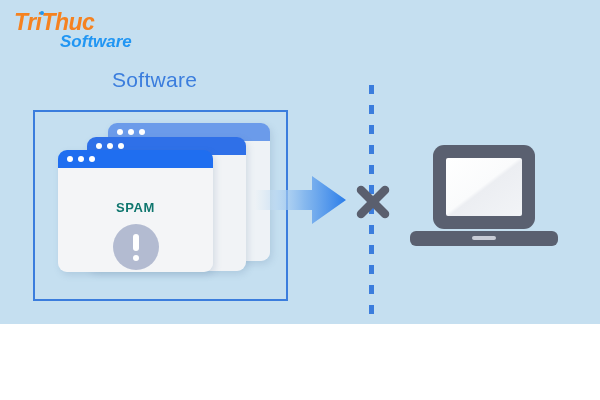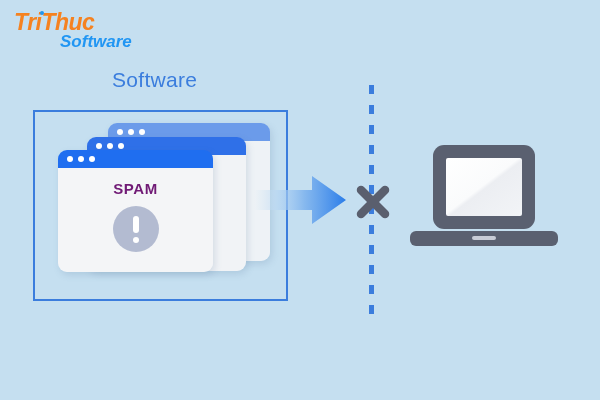--- a/index.html
+++ b/index.html
@@ -9,21 +9,21 @@
   body {
     width: 600px;
     height: 400px;
     overflow: hidden;
     font-family: "Liberation Sans", sans-serif;
   }
 
   #stage {
     position: relative;
     width: 600px;
-    height: 400px;
+    height: 324px;
     background: #c5dff0;
     overflow: hidden;
   }
 
   
   #logo {
     position: absolute;
     left: 14px;
     top: 10px;
     width: 130px;
@@ -153,25 +153,26 @@
     background: #f4f5f7;
     display: flex;
     flex-direction: column;
     align-items: center;
     justify-content: flex-start;
     padding-top: 12px;
     box-sizing: border-box;
   }
 
   #spam-text {
-    font-size: 15px;
+    font-size: 13px;
     font-weight: bold;
     letter-spacing: 0.6px;
-    color: #701a75;
+    color: #0f766e;
     margin-bottom: 9px;
+    margin-top: 20px;
   }
   #warning-circle {
     width: 46px;
     height: 46px;
     border-radius: 50%;
     background: #b3bbd1;
     position: relative;
   }
   #warning-bar {
     position: absolute;

